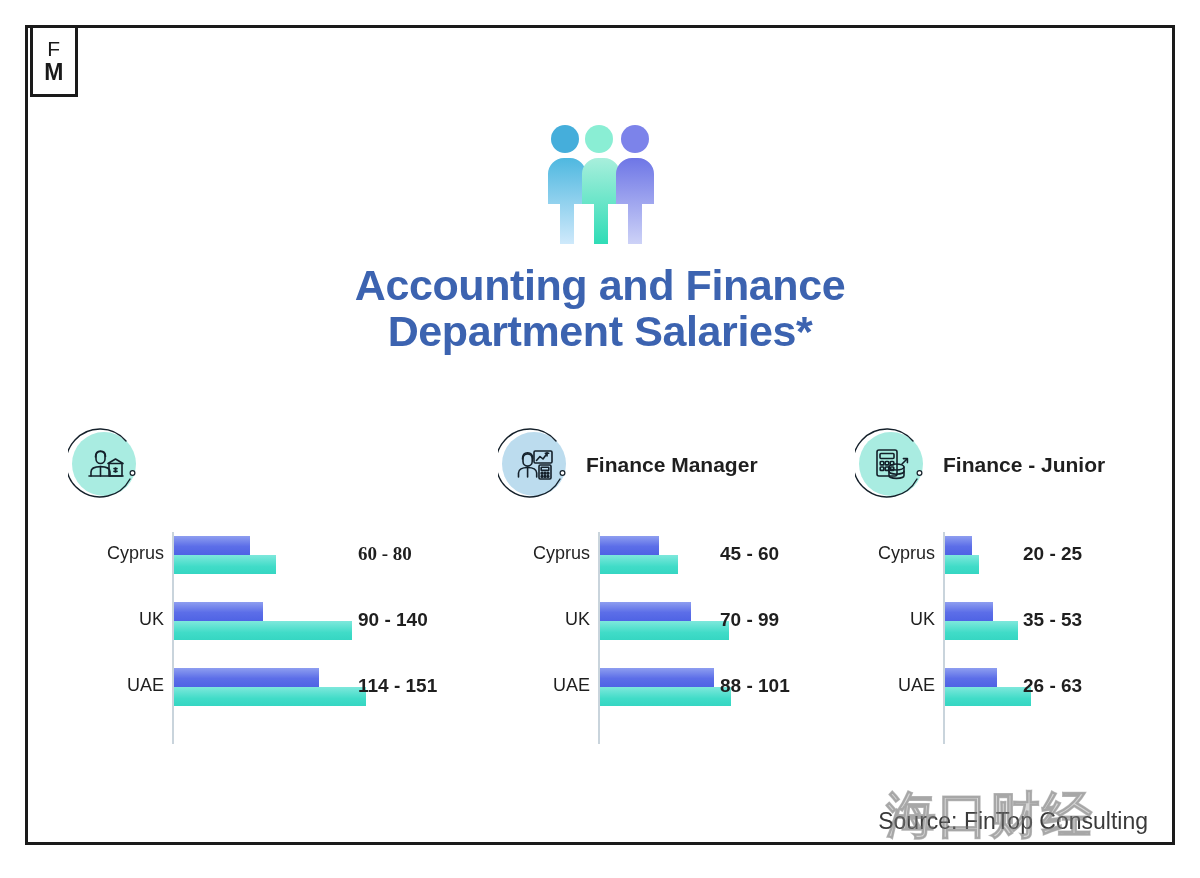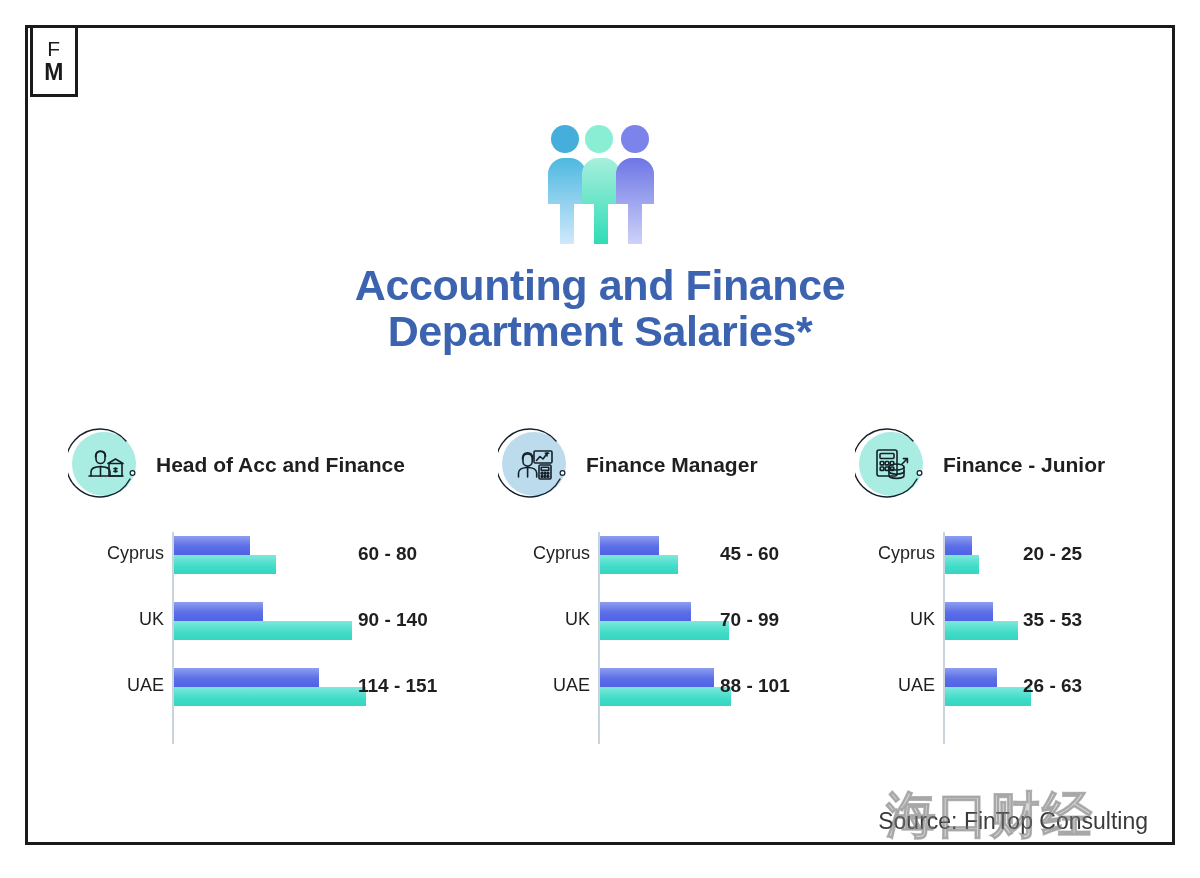--- a/index.html
+++ b/index.html
@@ -168,31 +168,30 @@
     <path d="M10.5 12c0-4 2-6 5-6s5 2 5 5.5"></path>
     <path d="M6 31v-4c0-3.3 3.6-5.4 9.5-5.4S25 23.7 25 27v4"></path>
     <path d="M15.5 21.6v9.4"></path>
     <path d="M24 18.5h13v12.5H24z"></path>
               <path d="M23 18.5l7.5-4.5 7.5 4.5"></path>
     <path d="M30.5 23v4"></path>
               <path d="M29 23.6h3"></path>
               <path d="M29 26.4h3"></path>
     <path d="M4 31h34"></path>
             </svg></span></div>
-        <div class="group-title">Head of Acc and Finance</div>
       </div>
       <div class="chart">
         <div class="axis" style="left: 104px; height: 212px;"></div>
         <div class="row">
           <div class="row-label" style="width: 96px;">Cyprus</div>
           <div class="bars" style="left: 106px;">
             <div class="bar min" style="width: 76px;"></div>
             <div class="bar max" style="width: 102px;"></div>
           </div>
-          <div class="row-value" style="left: 290px;">60 - 80</div>
+          <div class="row-value" style="left: 290px; font-family: Liberation Serif, serif;">60 - 80</div>
         </div>
         <div class="row">
           <div class="row-label" style="width: 96px;">UK</div>
           <div class="bars" style="left: 106px;">
             <div class="bar min" style="width: 89px;"></div>
             <div class="bar max" style="width: 178px;"></div>
           </div>
           <div class="row-value" style="left: 290px;">90 - 140</div>
         </div>
         <div class="row">

